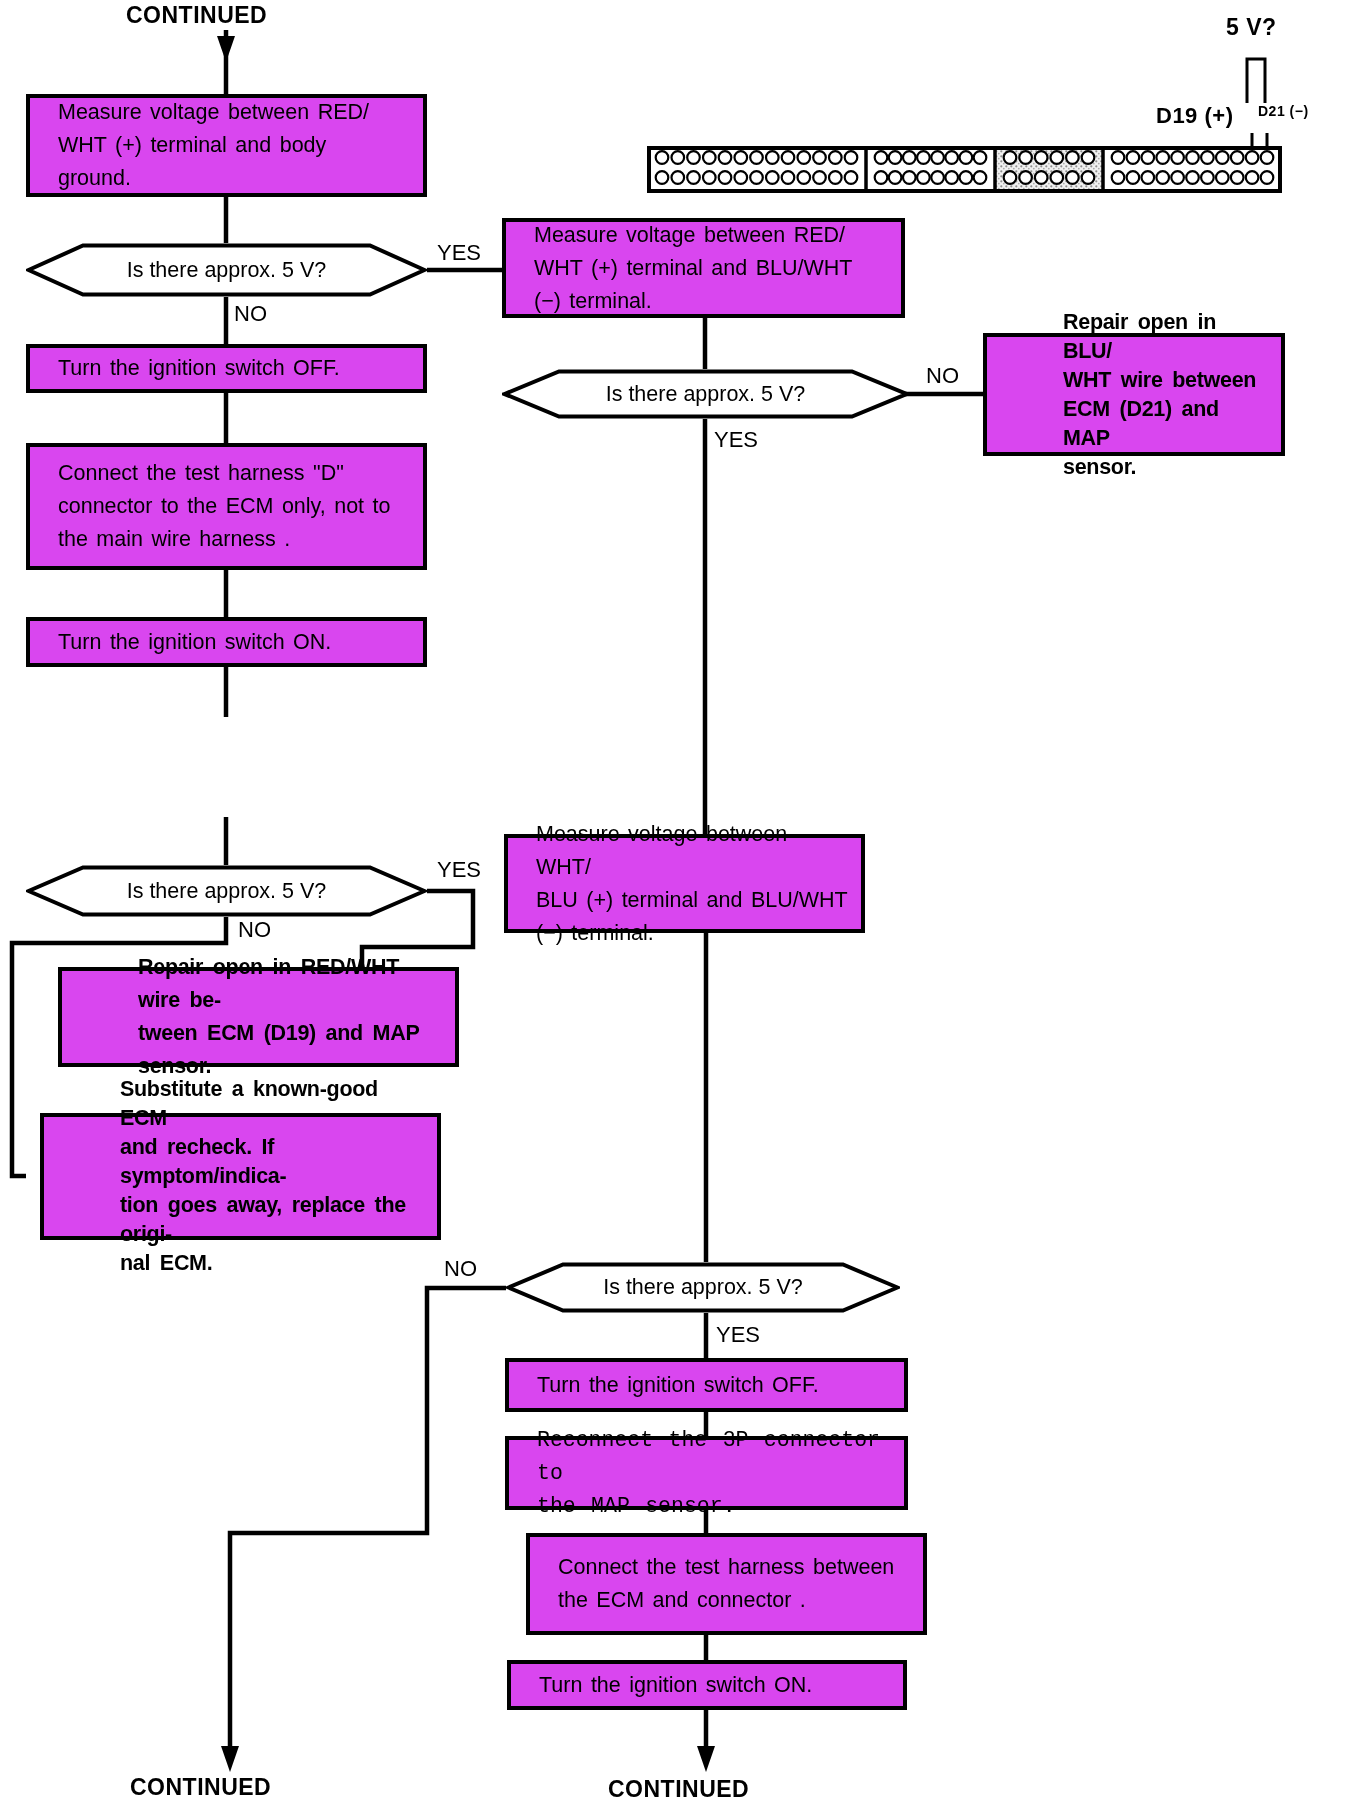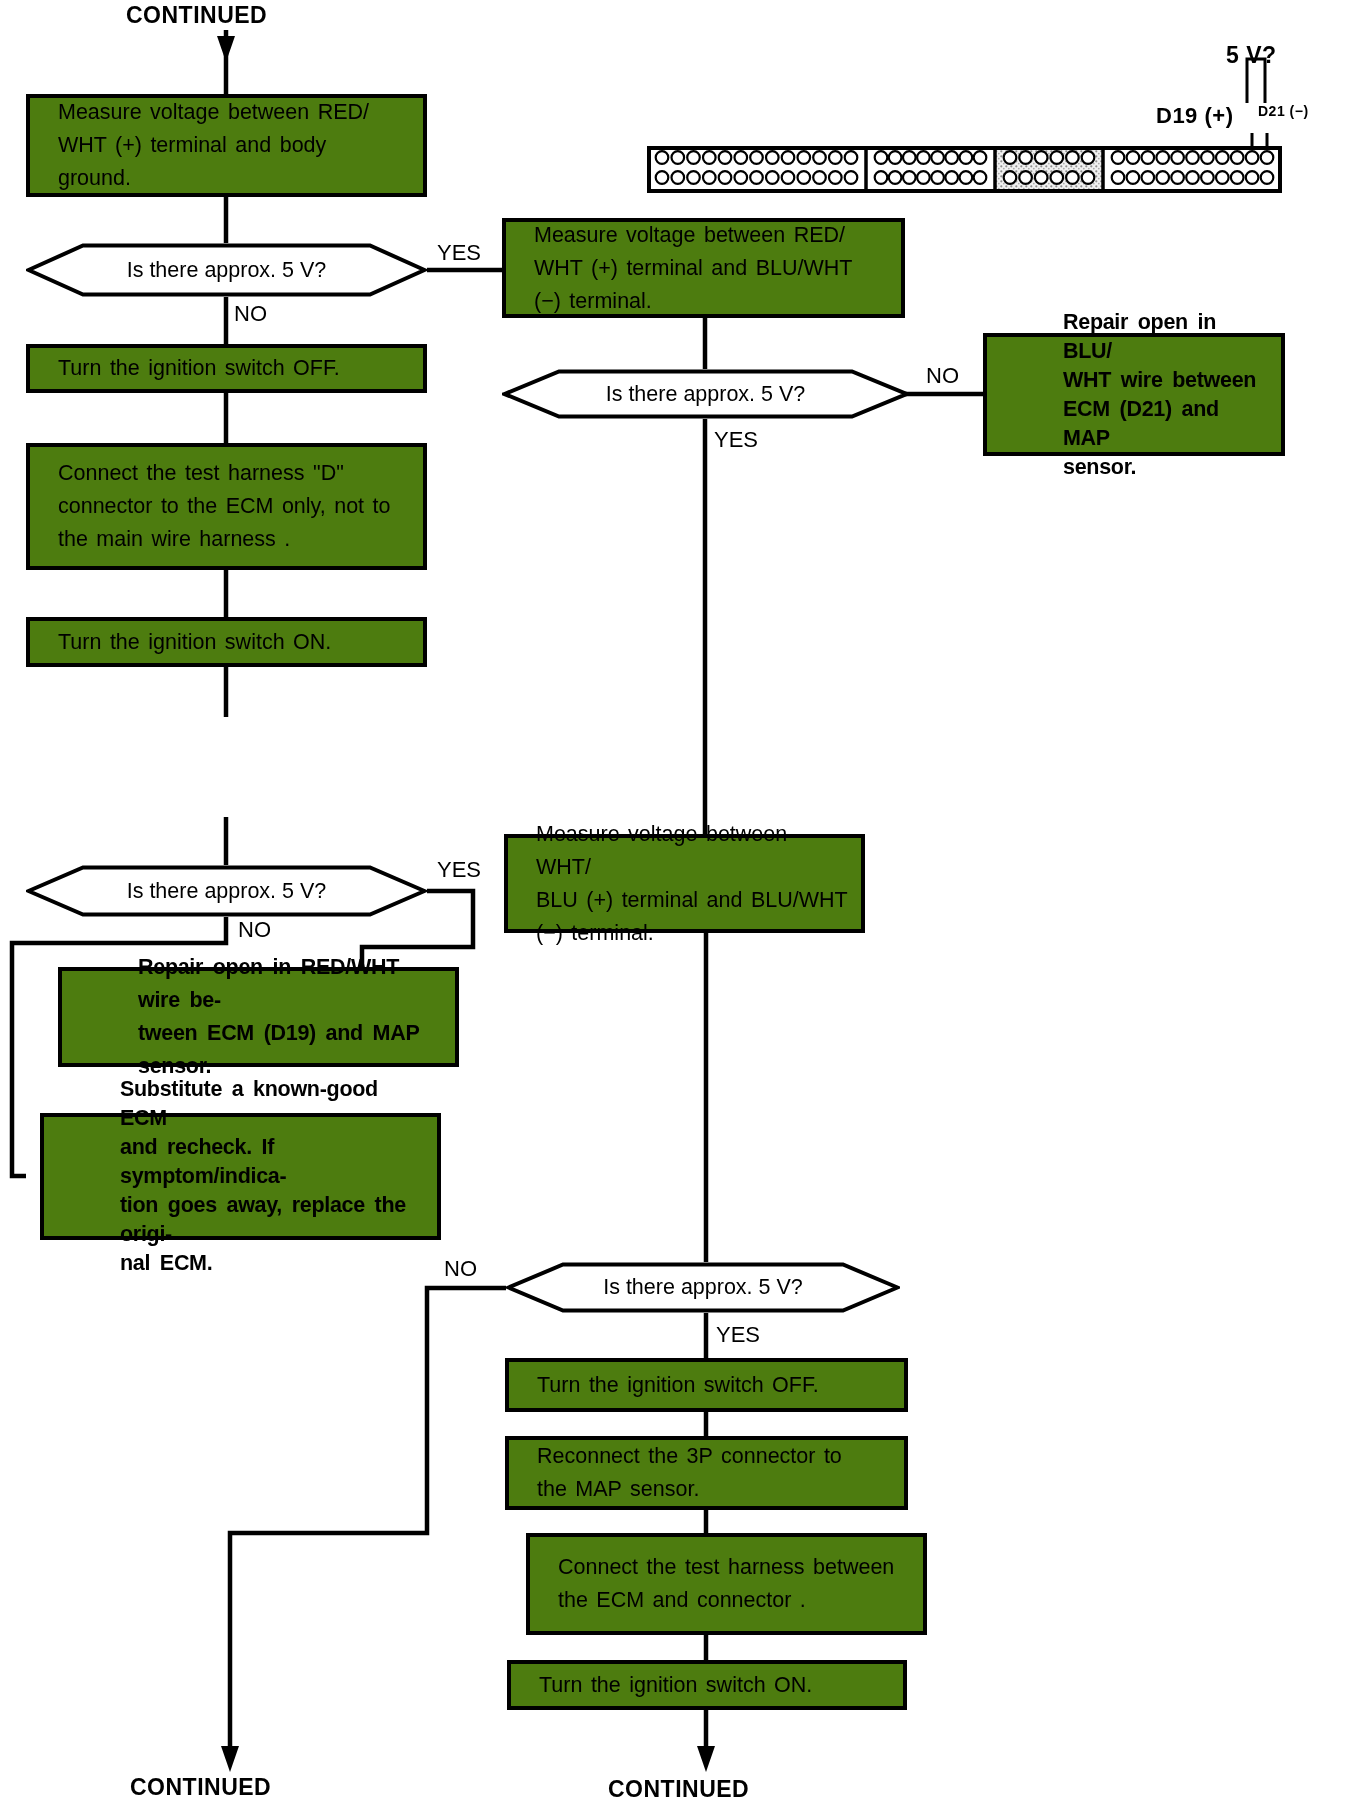--- a/index.html
+++ b/index.html
@@ -1,19 +1,19 @@
 <!DOCTYPE html>
 <html><head>
 <meta charset="utf-8">
 <style>
   html,body{margin:0;padding:0;background:#fff;}
   .canvas{position:relative;width:1360px;height:1808px;background:#fff;overflow:hidden;
           font-family:"Liberation Sans",sans-serif;color:#000;}
   .wires{position:absolute;left:0;top:0;width:1360px;height:1808px;}
-  .pbox{position:absolute;box-sizing:border-box;border:4px solid #000;background:#4d7c0f;
+  .pbox{position:absolute;box-sizing:border-box;border:4px solid #000;background:#d946ef;
         display:flex;align-items:center;font-size:21.5px;line-height:33px;word-spacing:2.5px;}
   .pbox .txt{display:block;width:100%;padding:0 12px 0 28px;white-space:pre-line;}
   .boldbox{font-weight:bold;letter-spacing:-0.3px;word-spacing:4px;padding-left:48px;}
   .tight{line-height:29px;}
   .hex{position:absolute;}
   .hex svg{position:absolute;left:0;top:0;}
   .hex .txt{position:absolute;left:0;top:0;right:0;bottom:0;display:flex;align-items:center;
             justify-content:center;font-size:21.5px;}
   .lbl{position:absolute;font-size:22px;white-space:nowrap;}
   .b{font-weight:bold;font-size:23px;letter-spacing:0.5px;}
@@ -244,34 +244,34 @@
     </svg>
     <span class="txt">Is there approx. 5 V?</span>
   </div>
   <div class="lbl" style="left:444px;top:1256px;">NO</div>
   <div class="lbl" style="left:716px;top:1322px;">YES</div>
 
   <div class="pbox" style="left:505px;top:1358px;width:403px;height:54px;">
     <span class="txt">Turn the ignition switch OFF.</span>
   </div>
 
-  <div class="pbox" style="left:505px;top:1436px;width:403px;height:74px;">
+  <div class="pbox" style="left:505px;top:1436px;width:403px;height:74px;font-family:Liberation Mono, monospace;">
     <span class="txt">Reconnect the 3P connector to
 the MAP sensor.</span>
   </div>
 
   <div class="pbox" style="left:526px;top:1533px;width:401px;height:102px;">
     <span class="txt">Connect the test harness between
 the ECM and connector .</span>
   </div>
 
   <div class="pbox" style="left:507px;top:1660px;width:400px;height:50px;">
     <span class="txt">Turn the ignition switch ON.</span>
   </div>
 
   <div class="lbl b ctr" style="left:130px;top:1774px;width:200px;">CONTINUED</div>
   <div class="lbl b ctr" style="left:608px;top:1776px;width:200px;">CONTINUED</div>
 
-  <div class="lbl b" style="left:1226px;top:14px;margin-top:28px;">5 V?</div>
+  <div class="lbl b" style="left:1226px;top:14px;">5 V?</div>
   <div class="lbl b" style="left:1156px;top:103px;font-size:22px;">D19 (+)</div>
   <div class="lbl b" style="left:1258px;top:103px;font-size:14px;">D21 (−)</div>
 
 </div>
 
 </body></html>

